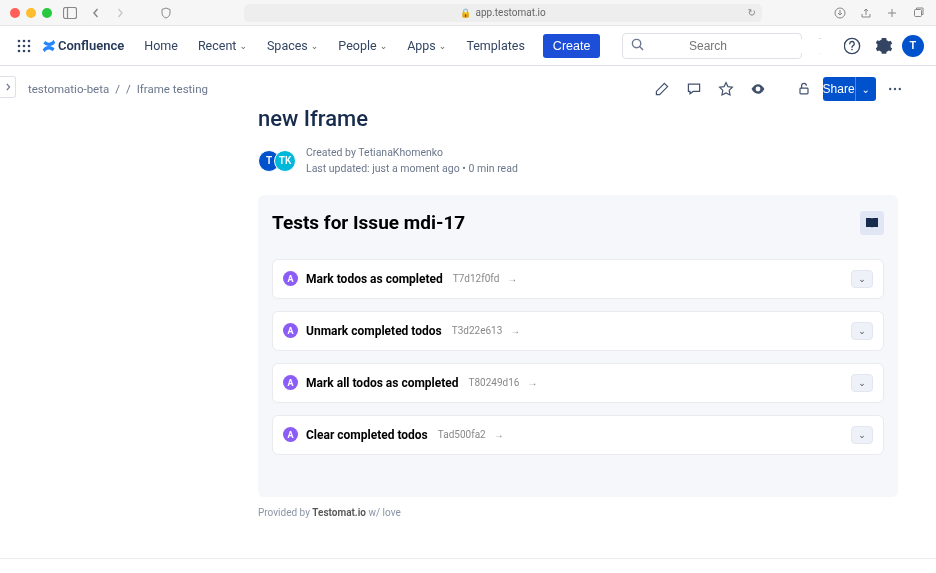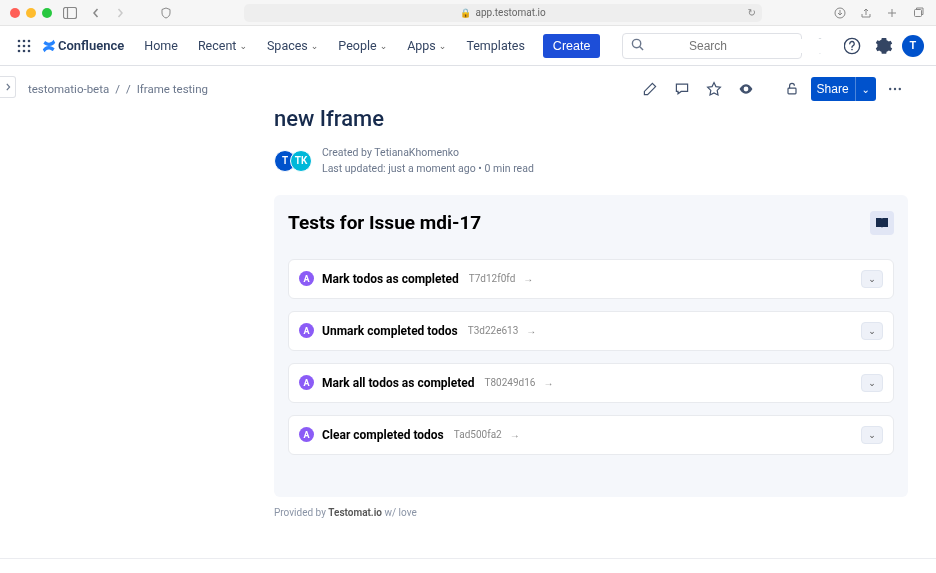--- a/index.html
+++ b/index.html
@@ -39,25 +39,25 @@
 .collapse-tab { position: absolute; left: 0; top: 76px; width: 16px; height: 22px; border: 1px solid #dfe1e6; border-left: none; border-radius: 0 3px 3px 0; display: flex; align-items: center; justify-content: center; color: #6b778c; cursor: pointer; background: #fff; font-size: 10px; }
 
 
 .page-header { display: flex; align-items: center; padding: 10px 28px 4px; gap: 14px; }
 .breadcrumbs { display: flex; gap: 6px; font-size: 11.5px; color: #6b778c; flex: 1; }
 .breadcrumbs a { color: #6b778c; text-decoration: none; cursor: pointer; }
 .breadcrumbs .sep { color: #6b778c; }
 .page-actions { display: flex; align-items: center; gap: 6px; }
 .action-icon { width: 26px; height: 26px; display: flex; align-items: center; justify-content: center; color: #42526e; cursor: pointer; border-radius: 3px; }
 .share-group { display: flex; }
-.share-btn { background: #0052cc; color: #fff; padding: 5px 6px; border-radius: 3px 0 0 3px; font-size: 12px; font-weight: 500; cursor: pointer; border: none; }
+.share-btn { background: #0052cc; color: #fff; padding: 5px 0; border-radius: 3px 0 0 3px; font-size: 12px; font-weight: 500; cursor: pointer; border: none; }
 .share-drop { background: #0052cc; color: #fff; padding: 5px 6px; border-radius: 0 3px 3px 0; font-size: 10px; cursor: pointer; border: none; border-left: 1px solid rgba(255,255,255,0.3); }
 
 
-.main-content { padding: 0 28px 20px; margin-left: 16px; }
+.main-content { padding: 0 28px 20px; }
 .content-inner { max-width: 640px; margin-left: 230px; }
 .page-title { font-size: 22px; font-weight: 500; color: #172b4d; margin-bottom: 14px; }
 .byline { display: flex; align-items: center; gap: 10px; margin-bottom: 18px; }
 .avatars-stack { display: flex; }
 .avatars-stack .av { width: 22px; height: 22px; border-radius: 50%; display: flex; align-items: center; justify-content: center; font-size: 10px; font-weight: 600; color: #fff; border: 1.5px solid #fff; }
 .avatars-stack .av:nth-child(2) { margin-left: -6px; }
 .av1 { background: #0052cc; }
 .av2 { background: #00b8d9; }
 .byline-text { font-size: 10.5px; color: #6b778c; line-height: 1.5; }
 

